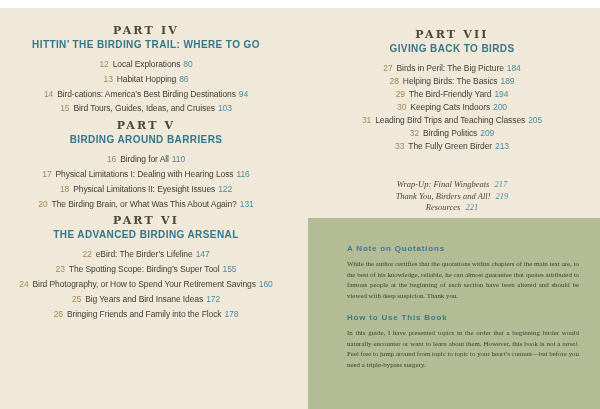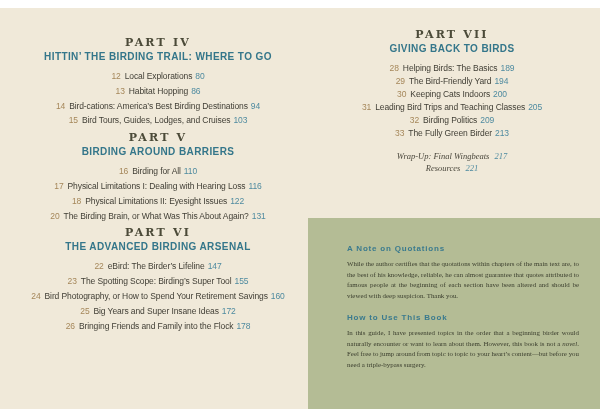--- a/index.html
+++ b/index.html
@@ -6,41 +6,41 @@
   body{
     width:600px;height:409px;overflow:hidden;position:relative;
     background:#ffffff;
     font-family:"Liberation Sans",sans-serif;
   }
   .spread{
     position:absolute;left:0;right:0;top:8px;bottom:0;
     background:#f0e9d9;
   }
   .page{position:absolute;top:0;bottom:0;text-align:center;}
-  .page-left{left:12px;width:292px;padding-top:28px;}
+  .page-left{left:0;width:292px;padding-top:16px;}
   .page-right{left:312px;width:280px;padding-top:20px;}
   .part{margin:0;}
   .part + .part{margin-top:4px;}
   .part-label{
     font-family:"DejaVu Serif","Liberation Serif",serif;
     font-weight:bold;font-size:11px;line-height:13px;
     letter-spacing:2.2px;color:#4b4a38;margin-bottom:2px;
   }
   .part-title{
     font-size:10px;font-weight:bold;letter-spacing:0.4px;
     color:#34768a;line-height:12px;margin-bottom:9px;
   }
   .chapter{
     font-size:8.5px;line-height:9.3px;letter-spacing:-0.1px;
     color:#403e35;margin-bottom:5.5px;white-space:nowrap;
   }
   .page-right .chapter{margin-bottom:3.7px;}
   .ch-num{color:#a5875a;margin-right:4px;}
   .ch-page{color:#4f8ba0;margin-left:3px;}
-  .end-matter{margin-top:13px;}
+  .end-matter{margin-top:28px;}
   .end-row{
     font-family:"Liberation Serif",serif;font-style:italic;
     font-size:8.5px;line-height:11.5px;color:#4a473c;
   }
   .end-row .ch-page{font-style:italic;}
   .note-box{
     position:absolute;left:308px;top:210px;right:0;bottom:0;
     background:#b4bc95;
     padding:26px 22px 0 39px;
     box-sizing:border-box;text-align:left;
@@ -62,62 +62,64 @@
 
 <div class="spread">
   <div class="page page-left" id="left-page">
       <div class="part">
         <div class="part-label">PART IV</div>
         <div class="part-title">HITTIN’ THE BIRDING TRAIL: WHERE TO GO</div>
         <div class="chapter-list">
           <div class="chapter"><span class="ch-num">12</span><span class="ch-title">Local Explorations</span><span class="ch-page">80</span></div>
           <div class="chapter"><span class="ch-num">13</span><span class="ch-title">Habitat Hopping</span><span class="ch-page">86</span></div>
           <div class="chapter"><span class="ch-num">14</span><span class="ch-title">Bird-cations: America’s Best Birding Destinations</span><span class="ch-page">94</span></div>
-          <div class="chapter"><span class="ch-num">15</span><span class="ch-title">Bird Tours, Guides, Lodges, and Cruises</span><span class="ch-page">103</span></div>
+          <div class="chapter"><span class="ch-num">15</span><span class="ch-title">Bird Tours, Guides, Ideas, and Cruises</span><span class="ch-page">103</span></div>
         </div>
       </div>
       <div class="part">
         <div class="part-label">PART V</div>
         <div class="part-title">BIRDING AROUND BARRIERS</div>
         <div class="chapter-list">
           <div class="chapter"><span class="ch-num">16</span><span class="ch-title">Birding for All</span><span class="ch-page">110</span></div>
           <div class="chapter"><span class="ch-num">17</span><span class="ch-title">Physical Limitations I: Dealing with Hearing Loss</span><span class="ch-page">116</span></div>
           <div class="chapter"><span class="ch-num">18</span><span class="ch-title">Physical Limitations II: Eyesight Issues</span><span class="ch-page">122</span></div>
           <div class="chapter"><span class="ch-num">20</span><span class="ch-title">The Birding Brain, or What Was This About Again?</span><span class="ch-page">131</span></div>
         </div>
       </div>
       <div class="part">
         <div class="part-label">PART VI</div>
         <div class="part-title">THE ADVANCED BIRDING ARSENAL</div>
         <div class="chapter-list">
           <div class="chapter"><span class="ch-num">22</span><span class="ch-title">eBird: The Birder’s Lifeline</span><span class="ch-page">147</span></div>
           <div class="chapter"><span class="ch-num">23</span><span class="ch-title">The Spotting Scope: Birding’s Super Tool</span><span class="ch-page">155</span></div>
           <div class="chapter"><span class="ch-num">24</span><span class="ch-title">Bird Photography, or How to Spend Your Retirement Savings</span><span class="ch-page">160</span></div>
-          <div class="chapter"><span class="ch-num">25</span><span class="ch-title">Big Years and Super Insane Ideas</span><span class="ch-page">172</span></div>
+          <div class="chapter"><span class="ch-num">25</span><span class="ch-title">Big Years and Bird Insane Ideas</span><span class="ch-page">172</span></div>
           <div class="chapter"><span class="ch-num">26</span><span class="ch-title">Bringing Friends and Family into the Flock</span><span class="ch-page">178</span></div>
         </div>
       </div>
     </div>
   <div class="page page-right">
     <div id="right-parts">
         <div class="part">
           <div class="part-label">PART VII</div>
           <div class="part-title">GIVING BACK TO BIRDS</div>
           <div class="chapter-list">
+            <div class="chapter"><span class="ch-num">27</span><span class="ch-title">Birds in Peril: The Big Picture</span><span class="ch-page">184</span></div>
             <div class="chapter"><span class="ch-num">28</span><span class="ch-title">Helping Birds: The Basics</span><span class="ch-page">189</span></div>
             <div class="chapter"><span class="ch-num">29</span><span class="ch-title">The Bird-Friendly Yard</span><span class="ch-page">194</span></div>
             <div class="chapter"><span class="ch-num">30</span><span class="ch-title">Keeping Cats Indoors</span><span class="ch-page">200</span></div>
             <div class="chapter"><span class="ch-num">31</span><span class="ch-title">Leading Bird Trips and Teaching Classes</span><span class="ch-page">205</span></div>
             <div class="chapter"><span class="ch-num">32</span><span class="ch-title">Birding Politics</span><span class="ch-page">209</span></div>
             <div class="chapter"><span class="ch-num">33</span><span class="ch-title">The Fully Green Birder</span><span class="ch-page">213</span></div>
           </div>
         </div>
       </div>
     <div class="end-matter" id="end-matter">
         <div class="end-row"><span>Wrap-Up: Final Wingbeats</span> <span class="ch-page">217</span></div>
+        <div class="end-row"><span>Thank You, Birders and All!</span> <span class="ch-page">219</span></div>
         <div class="end-row"><span>Resources</span> <span class="ch-page">221</span></div>
       </div>
   </div>
   <div class="note-box" id="note-box">
       <div class="box-section">
         <div class="box-heading">A Note on Quotations</div>
         <div class="box-body"><span class="run">While the author certifies that the quotations within chapters of the main text are, to the best of his knowledge, reliable, he can almost guarantee that quotes attributed to famous people at the beginning of each section have been altered and should be viewed with deep suspicion. Thank you.</span></div>
       </div>
       <div class="box-section">
         <div class="box-heading">How to Use This Book</div>

